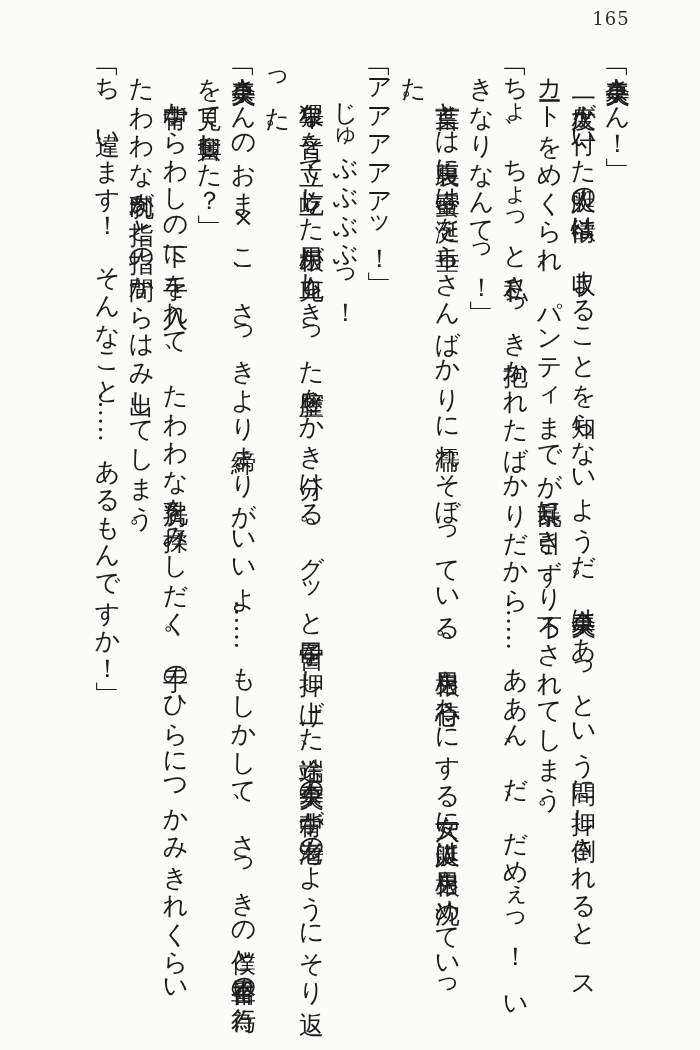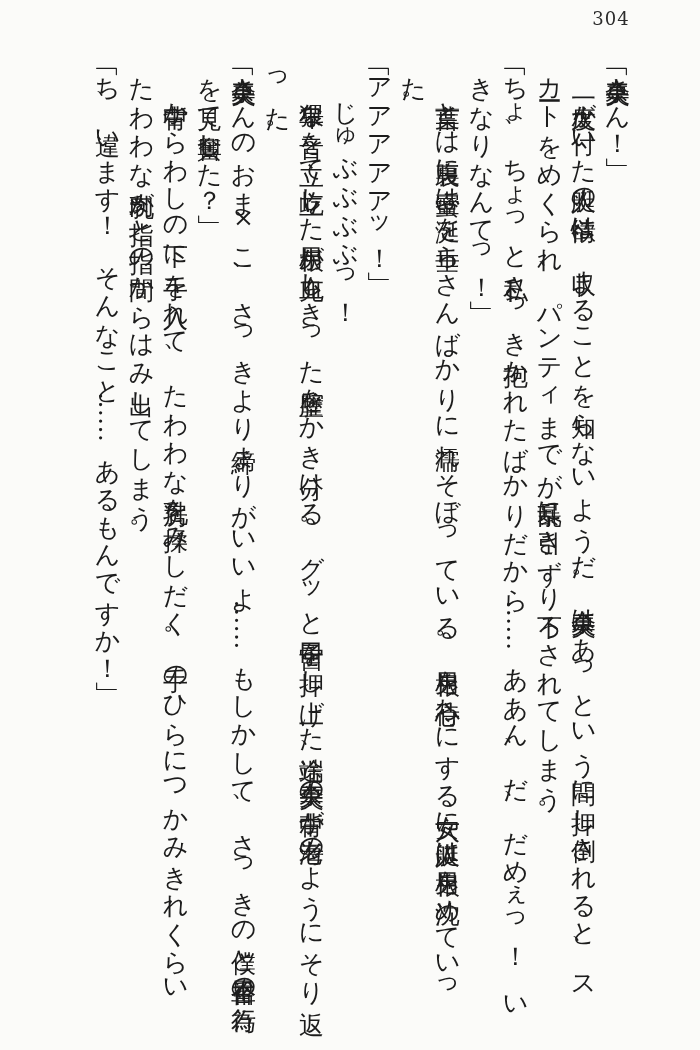--- a/index.html
+++ b/index.html
@@ -42,21 +42,21 @@
     text-indent: 0;
   }
   .text-block p.indent {
     text-indent: 1em;
   }
 </style>
 </head>
 <body>
 
 <div>
-  <div class="page-number">304</div>
+  <div class="page-number">165</div>
 
   <div class="text-block">
       <p>「奈央美さん！」</p>
       <p class="indent">一度火が付いた艇人の欲情は、収まることを知らないようだ。奈央美はあっという間に押し倒されると、スカートをめくられ、パンティまでが乱暴に引きずり下ろされてしまう。</p>
       <p>「ちょ、ちょっと私さっき抱かれたばかりだから……ああん、だ、だめぇっ！　いきなりなんてっ！」</p>
       <p class="indent">言葉とは裏腹に蜜壺は涎を垂らさんばかりに濡れそぼっている。男根を心待ちにする女穴に艇人は男根を沈めていった。</p>
       <p>「アアアアアッ！」</p>
       <p class="indent">じゅぶぶぶぶっ！</p>
       <p class="indent">卑猥な音を立て屹立した男根が充血しきった膣壁をかき分ける。グッと子宮口を押し上げた途端、奈央美の背中が海老のようにそり返った。</p>
       <p>「奈央美さんのおま×こ、さっきより締まりがいいよ……もしかして、さっきの僕と裕香里の行為を見て興奮した？」</p>

